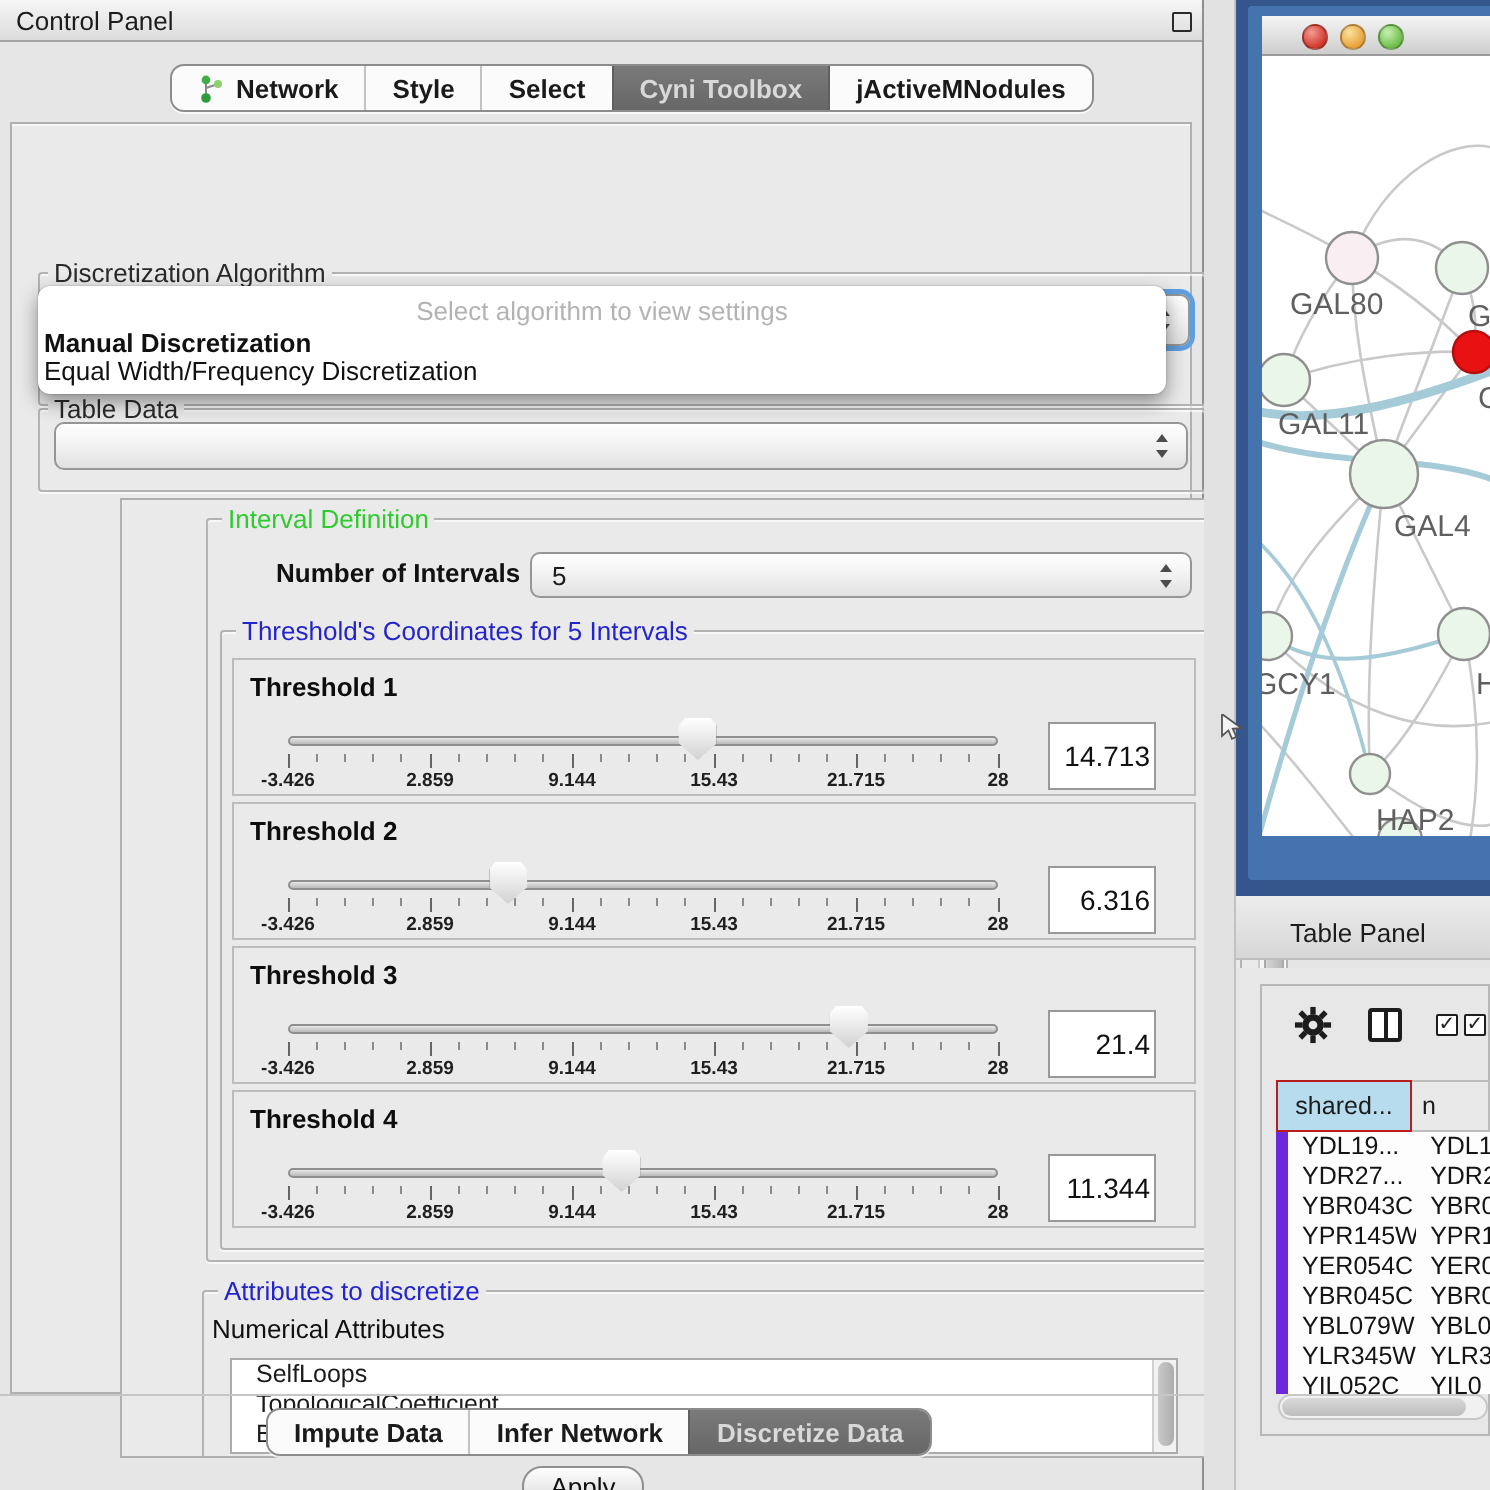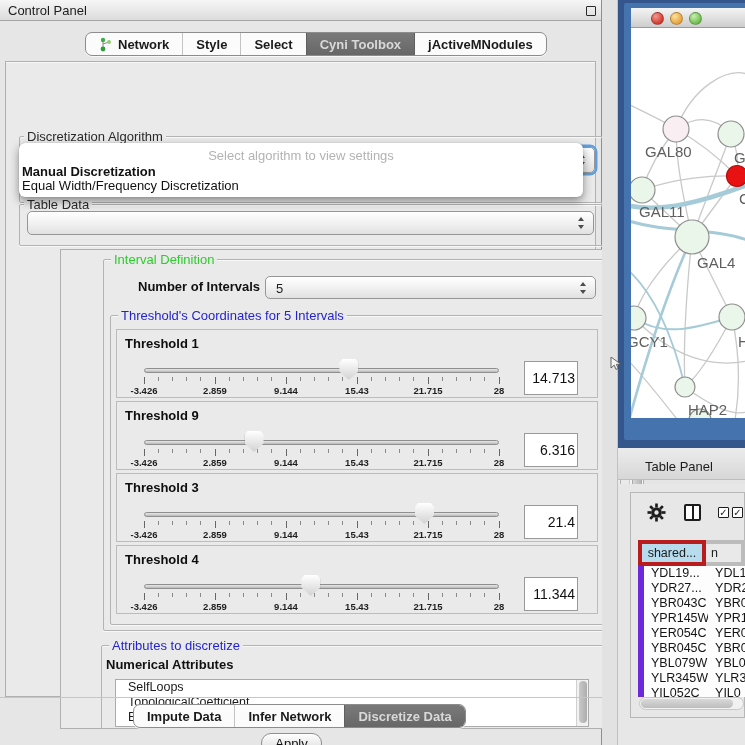--- a/index.html
+++ b/index.html
@@ -82,21 +82,21 @@
   .tick.major { height:7px; background:#666; }
   .tick-labels span { position:absolute; top:55px; transform:translateX(-50%); font-size:9.5px; font-weight:bold; color:#1f1f1f; white-space:nowrap; }
   .thumb { position:absolute; top:29px; width:19px; height:21px; margin-left:-9.5px;
     background:linear-gradient(#ffffff,#d2d2d2); filter:drop-shadow(0 0 1px #7c7c7c);
     clip-path:polygon(50% 100%, 0 60%, 0 18%, 16% 0, 84% 0, 100% 18%, 100% 60%); }
   .value-box { position:absolute; left:407px; top:31px; width:54px; height:34px; background:#fff;
     border:1px solid #999; font-size:14px; color:#111; line-height:32px; text-align:right; padding-right:2px; }
 
   .ag { left:40px; top:395px; width:503px; height:120px; }
   .ag-title { left:7px; top:-8px;text-align:right; }
-  .num-attr { position:absolute; left:45px; top:407px; font-size:13px; font-weight:bold; color:#111; }
+  .num-attr { position:absolute; left:45px; top:407px; font-size:13px; font-weight:normal; color:#111; }
   .attr-list { position:absolute; left:54px; top:429px; width:474px; height:48px; background:#fff; border:1px solid #ababab; overflow:hidden; }
   .attr-item { height:15px; line-height:15px; font-size:12.5px; color:#1a1a1a; padding-left:12px; }
   .attr-scroll { position:absolute; right:0; top:0; width:12px; height:100%; background:#f2f2f2; border-left:1px solid #d0d0d0; }
   .attr-scroll i { position:absolute; left:1.5px; top:1px; width:8px; height:42px; border-radius:4px; background:linear-gradient(90deg,#c9c9c9,#adadad); }
 
   .apply-btn { position:absolute; left:255px; top:671px; width:61px; height:21px; border:1px solid #8f8f8f; border-radius:10px;
     background:linear-gradient(#fefefe,#d9d9d9); font-size:13px; color:#111; text-align:center; line-height:19px; }
 
   
   .divider { position:absolute; left:602px; top:0; width:16px; height:745px; background:#e2e2e2; border-right:1px solid #c2c2c2; }
@@ -116,21 +116,21 @@
   .tp-title { position:absolute; left:27px; top:11px; font-size:13px; color:#1c1c1c; }
   .tp-body { position:absolute; left:0; top:484px; width:127px; height:261px; background:#e7e7e7; }
   .tp-inner { position:absolute; left:12px; top:8px; width:115px; height:226px; border:1px solid #b7b7b7; }
   .tp-toolbar-icon { position:absolute; }
   .split-icon { left:66px; top:20px; width:17px; height:17px; border:2px solid #1d1d1d; border-radius:2px; background:#fff; }
   .split-icon:before { content:""; position:absolute; left:50%; top:0; bottom:0; width:2px; background:#1d1d1d; transform:translateX(-50%); }
   .chk { position:absolute; top:23px; width:11px; height:11px; border:1.4px solid #1d1d1d; border-radius:1px; background:#fff;
     font-size:10px; line-height:9px; text-align:center; color:#1d1d1d; font-weight:bold; }
 
   .tbl-header { position:absolute; left:20px; top:56px; width:107px; height:26px; display:flex; }
-  .th-cell { border:4px solid #b91c1c; font-size:12.5px; color:#1c1c1c; display:flex; align-items:center; }
+  .th-cell { border:1px solid #b91c1c; font-size:12.5px; color:#1c1c1c; display:flex; align-items:center; }
   .th-shared { width:68px; background:#b7dcee; justify-content:center; }
   .th-name { width:39px; background:#e9e9e9; border-color:#bcbcbc; border-left:none; padding-left:5px; }
   .tbl-rows { position:absolute; left:20px; top:82px; width:107px; height:131px; overflow:hidden; background:#fdfdfd; border-left:6px solid #6d28d9; }
   .tbl-row { display:flex; height:15px; line-height:15px; font-size:12.5px; color:#141414; }
   .td1 { width:68px; padding-left:7px; white-space:nowrap; overflow:hidden; }
   .td2 { width:39px; padding-left:7px; white-space:nowrap; overflow:hidden; }
   .hscroll { position:absolute; left:21px; top:213px; width:105px; height:13px; background:#f1f1f1; border:1px solid #c8c8c8; border-radius:7px; }
   .hscroll i { position:absolute; left:1px; top:1px; width:92px; height:9px; border-radius:5px; background:linear-gradient(#d9d9d9,#bdbdbd); }
 
   .cursor { position:absolute; left:610px; top:357px; z-index:60; }
@@ -246,21 +246,21 @@
                 <span style="left: 240px;">15.43</span>
                 <span style="left: 311px;">21.715</span>
                 <span style="left: 382px;">28</span>
               </div>
             <div class="thumb" style="left: 231.905px;"></div>
           </div>
           <div class="value-box">14.713</div>
         </div>
 
         <div class="thr-panel" style="top:151px">
-          <div class="thr-title">Threshold 9</div>
+          <div class="thr-title">Threshold 2</div>
           <div class="slider">
             <div class="track"></div>
             <div class="ticks">
                 <i class="tick major" style="left: 27px;"></i>
                 <i class="tick" style="left: 41.2px;"></i>
                 <i class="tick" style="left: 55.4px;"></i>
                 <i class="tick" style="left: 69.6px;"></i>
                 <i class="tick" style="left: 83.8px;"></i>
                 <i class="tick major" style="left: 98px;"></i>
                 <i class="tick" style="left: 112.2px;"></i>

